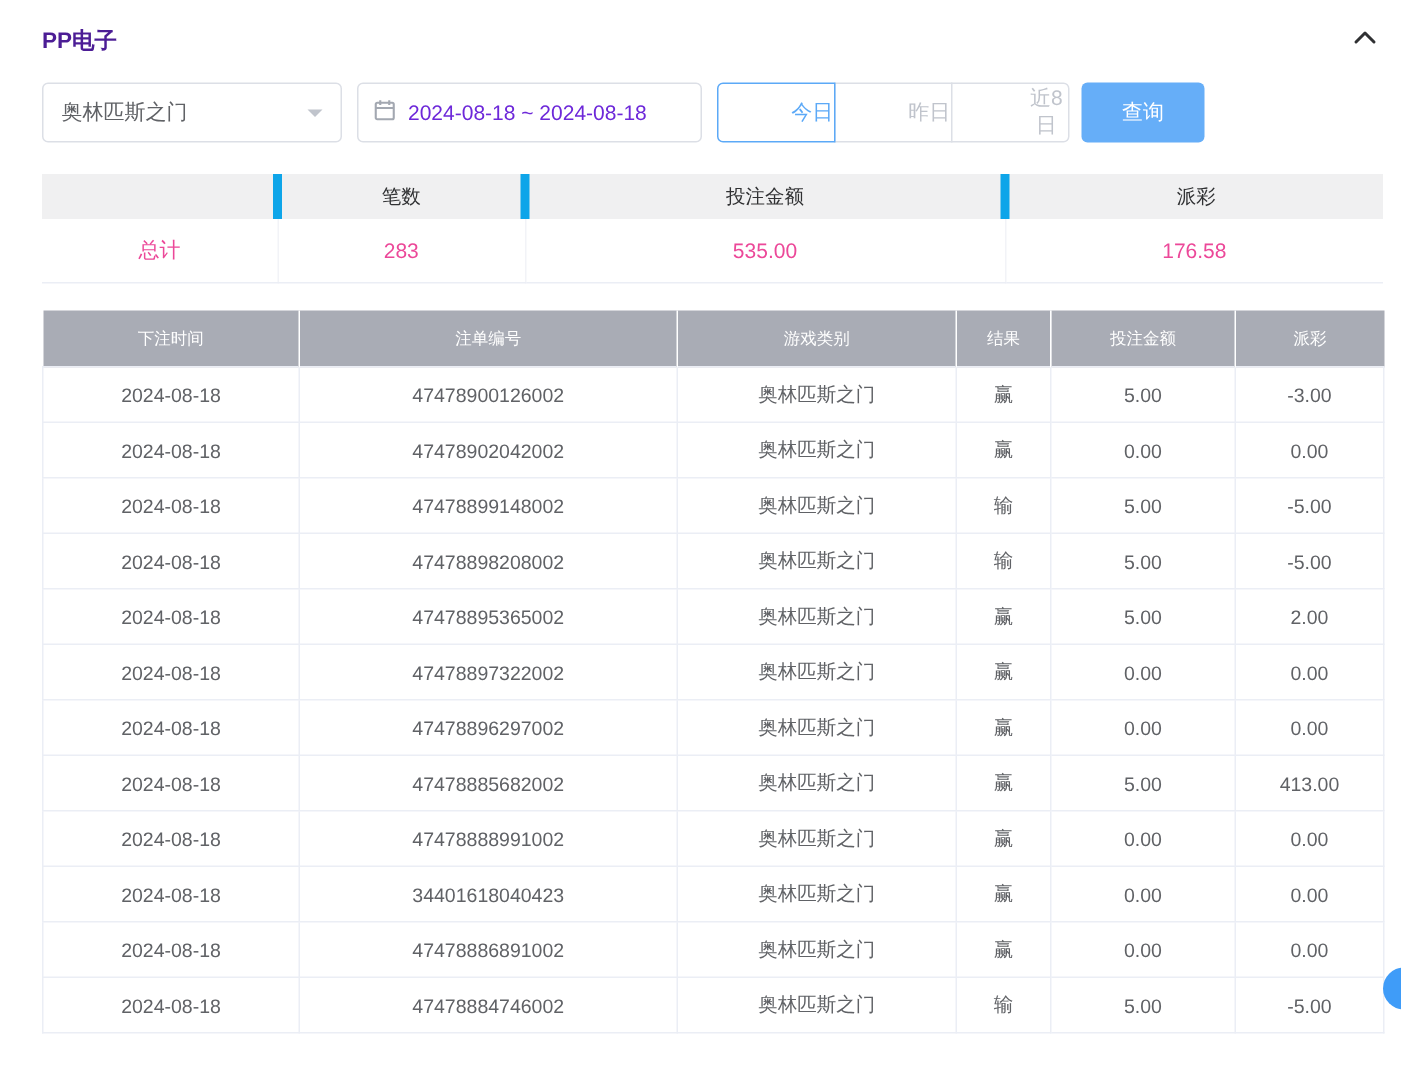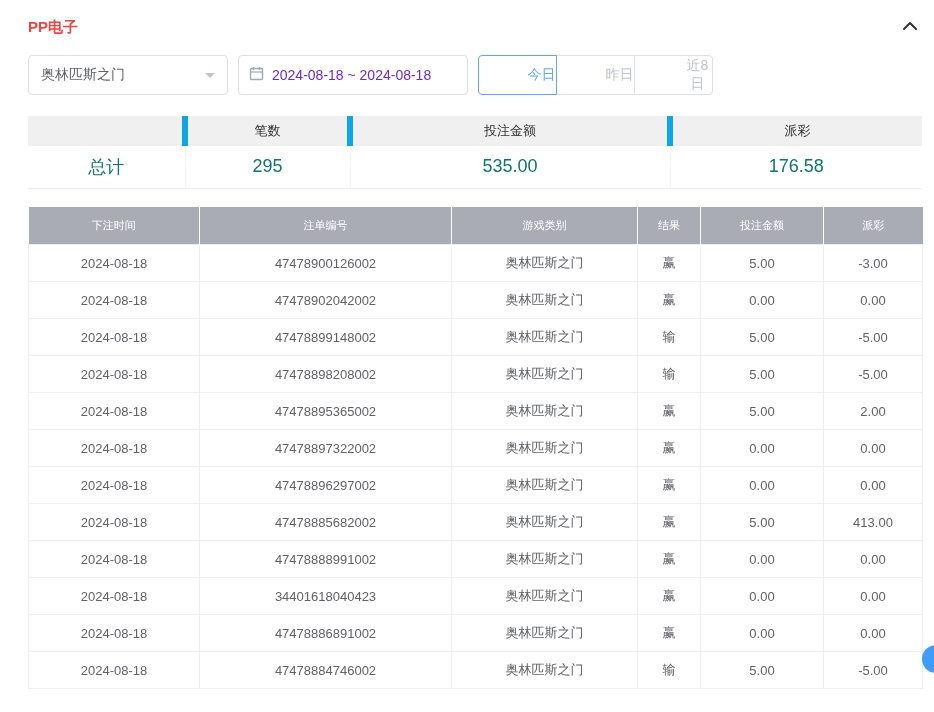--- a/index.html
+++ b/index.html
@@ -8,21 +8,21 @@
     position: relative;
     overflow: hidden;
     background: #ffffff;
     font-family: "Liberation Sans", "DejaVu Sans", sans-serif;
     color: #303133;
   }
   .container { padding: 14px 12px 0 28px; }
 
   
   .panel-header { display: flex; align-items: center; justify-content: space-between; height: 26px; }
-  .title { font-size: 15px; font-weight: bold; color: #ef4444; }
+  .title { font-size: 15px; font-weight: bold; color: #4c1d95; }
   .collapse-btn { width: 24px; height: 24px; display: flex; align-items: center; justify-content: center; cursor: pointer; }
 
   
   .filters { display: flex; align-items: center; margin-top: 15px; height: 40px; }
   .select {
     width: 200px; height: 40px; border: 1px solid #dcdfe6; border-radius: 4px;
     display: flex; align-items: center; justify-content: space-between;
     padding: 0 12px; font-size: 14px; color: #606266; cursor: pointer; background: #fff;
   }
   .caret-down { width: 0; height: 0; border-left: 5px solid transparent; border-right: 5px solid transparent; border-top: 5px solid #c0c4cc; }
@@ -46,21 +46,21 @@
 
   
   table { border-collapse: collapse; table-layout: fixed; width: 894px; }
   .summary { margin-top: 21px; }
   .summary th {
     background: #f0f0f1; height: 30px; font-size: 13px; font-weight: normal;
     color: #303133; border-right: 6px solid #0ea5e9; text-align: center;
   }
   .summary th:last-child { border-right: none; }
   .summary td {
-    height: 42px; text-align: center; font-size: 18px; color: #0f766e;
+    height: 42px; text-align: center; font-size: 14px; color: #ec4899;
     border-bottom: 1px solid #ebeef5; border-right: 1px solid #f2f3f7;
   }
   .summary td:last-child { border-right: none; }
 
   
   .bet-table { margin-top: 18px; }
   .bet-table th {
     background: #a9acb5; color: #ffffff; height: 38px; font-size: 11px;
     font-weight: normal; border-right: 1px solid #fff; text-align: center;
   }
@@ -110,41 +110,42 @@
       </span>
       <span>2024-08-18 ~ 2024-08-18</span>
     </div>
 
     <div class="btn-group">
       <button class="qbtn active">今日</button>
       <button class="qbtn">昨日</button>
       <button class="qbtn">近8日</button>
     </div>
 
+    <button class="query-btn">查询</button>
   </div>
 
   <table class="summary">
     <colgroup>
         <col style="width:157px">
         <col style="width:165px">
         <col style="width:320px">
         <col style="width:252px">
       </colgroup>
     <thead>
       <tr>
         <th></th>
         <th>笔数</th>
         <th>投注金额</th>
         <th>派彩</th>
       </tr>
     </thead>
     <tbody>
       <tr>
         <td>总计</td>
-        <td>295</td>
+        <td>283</td>
         <td>535.00</td>
         <td>176.58</td>
       </tr>
     </tbody>
   </table>
 
   <table class="bet-table">
     <colgroup>
         <col style="width:171px">
         <col style="width:252px">

